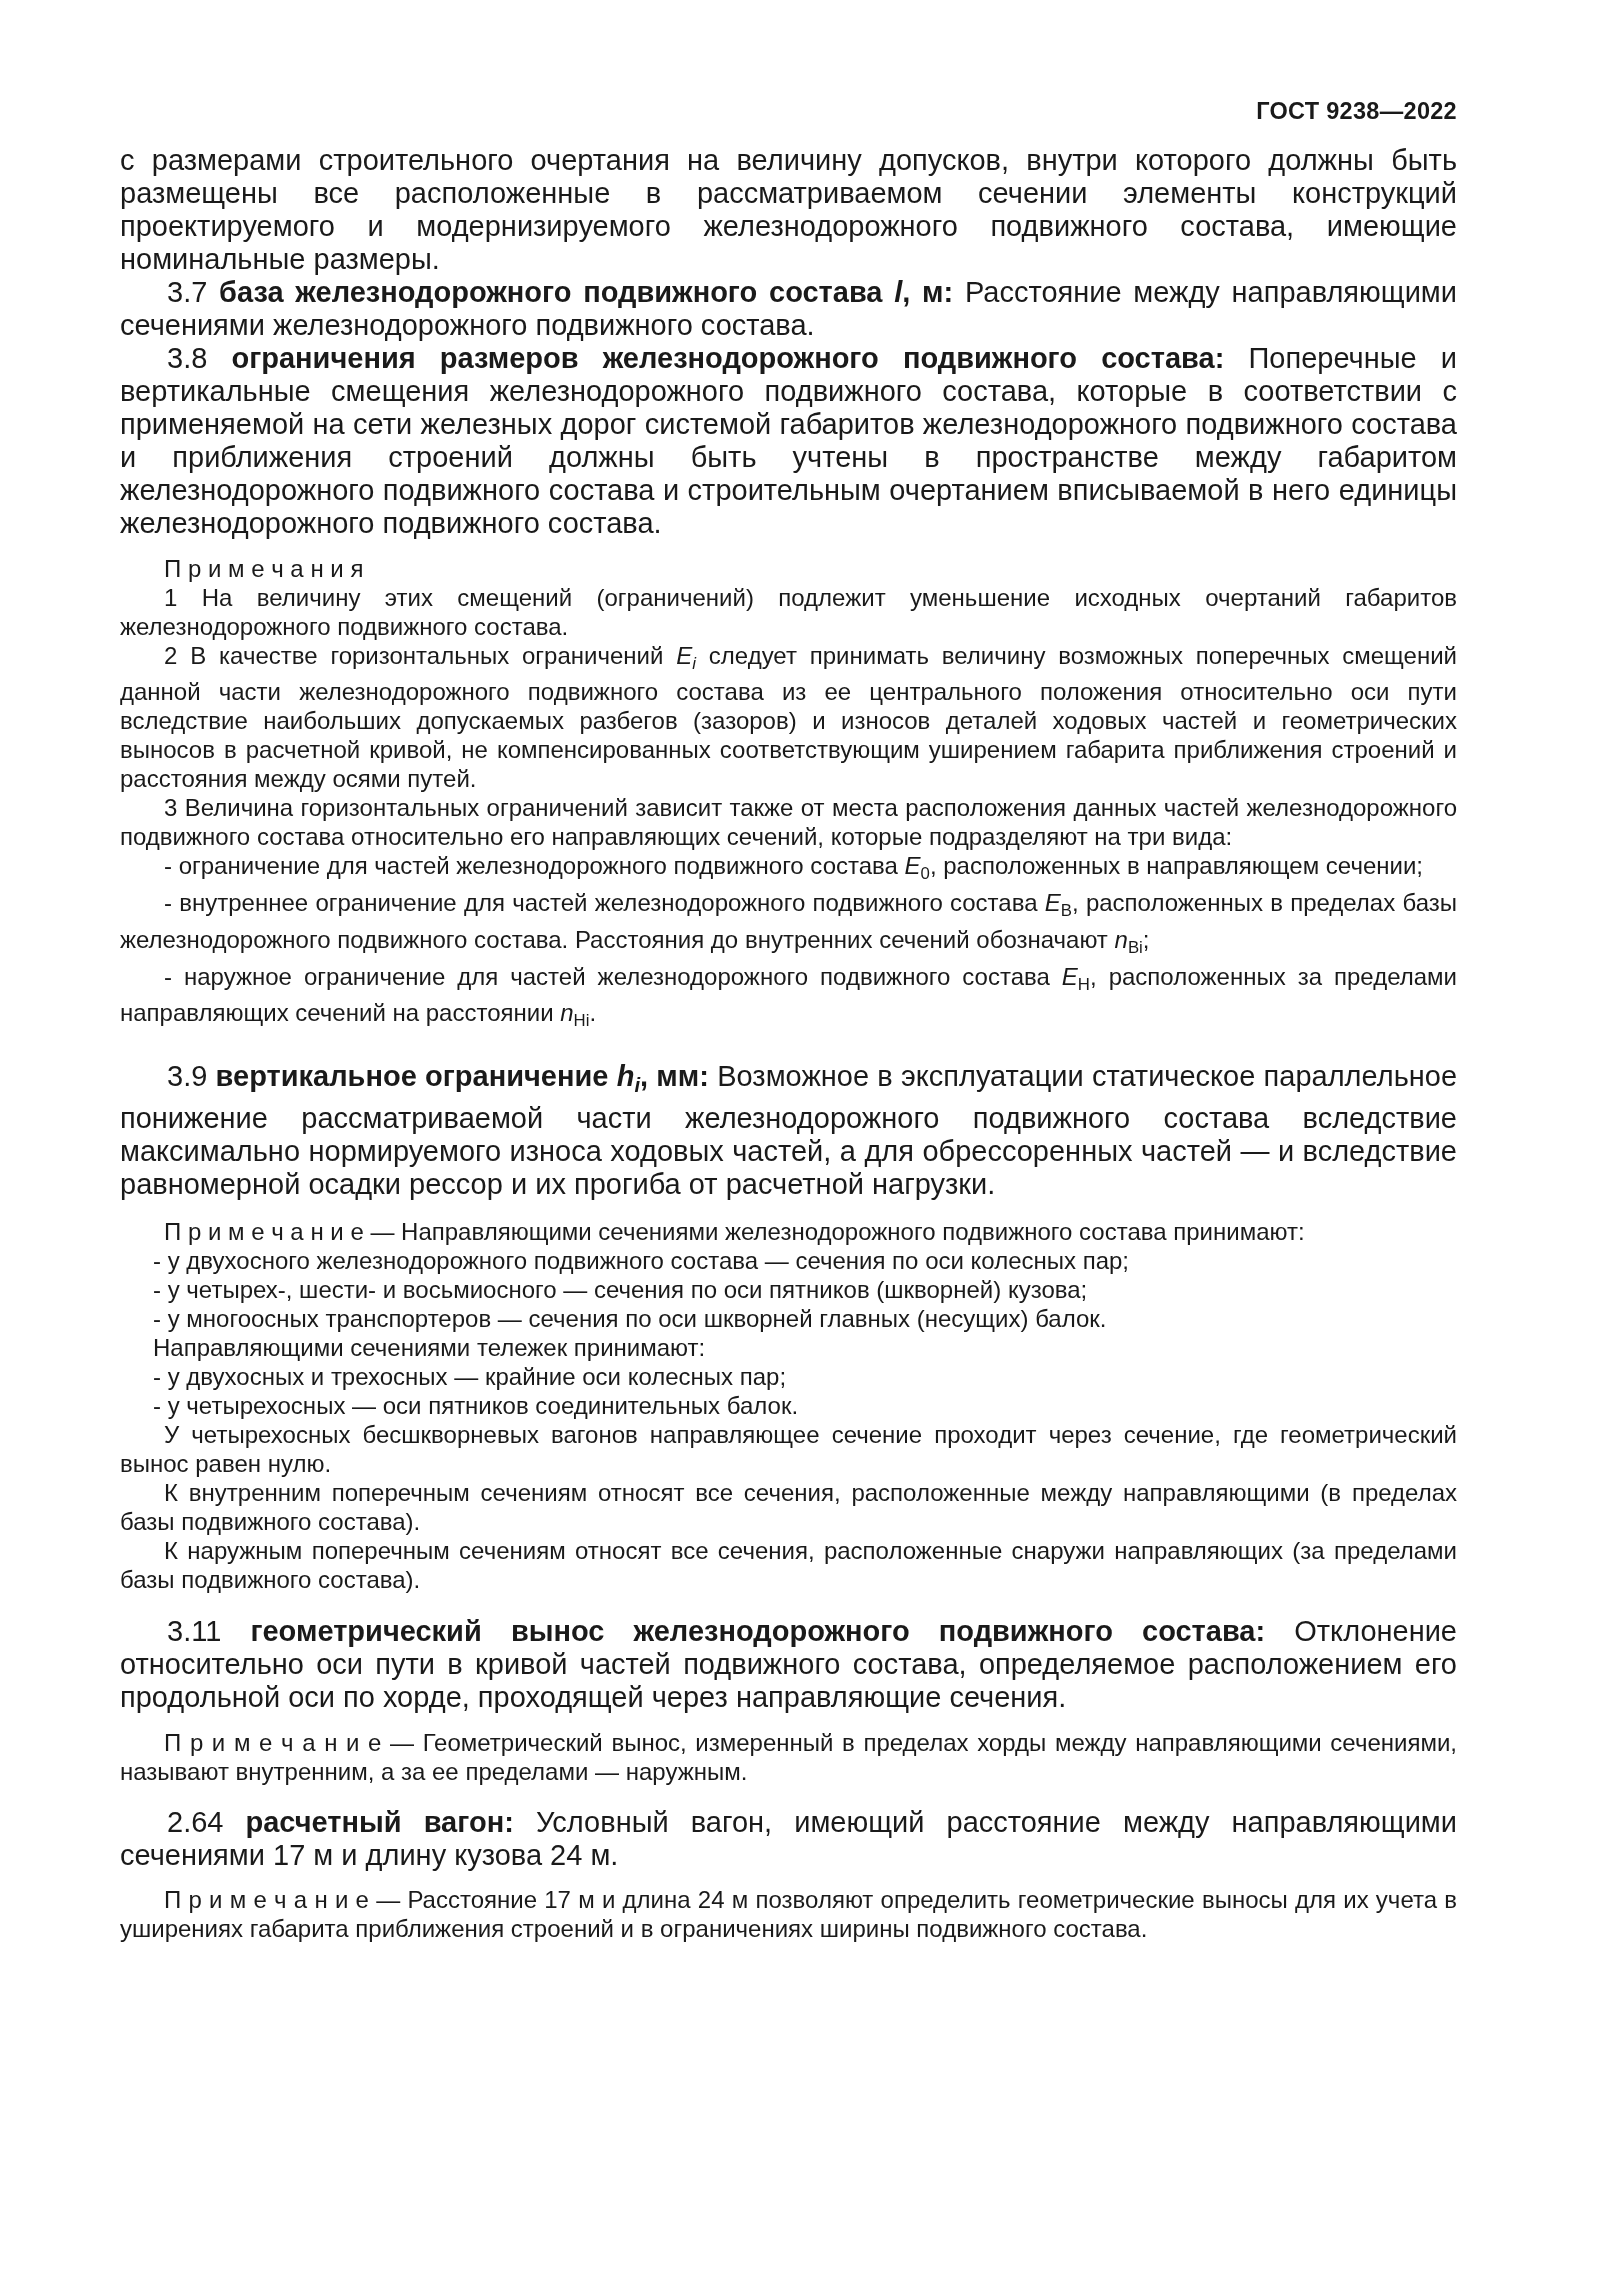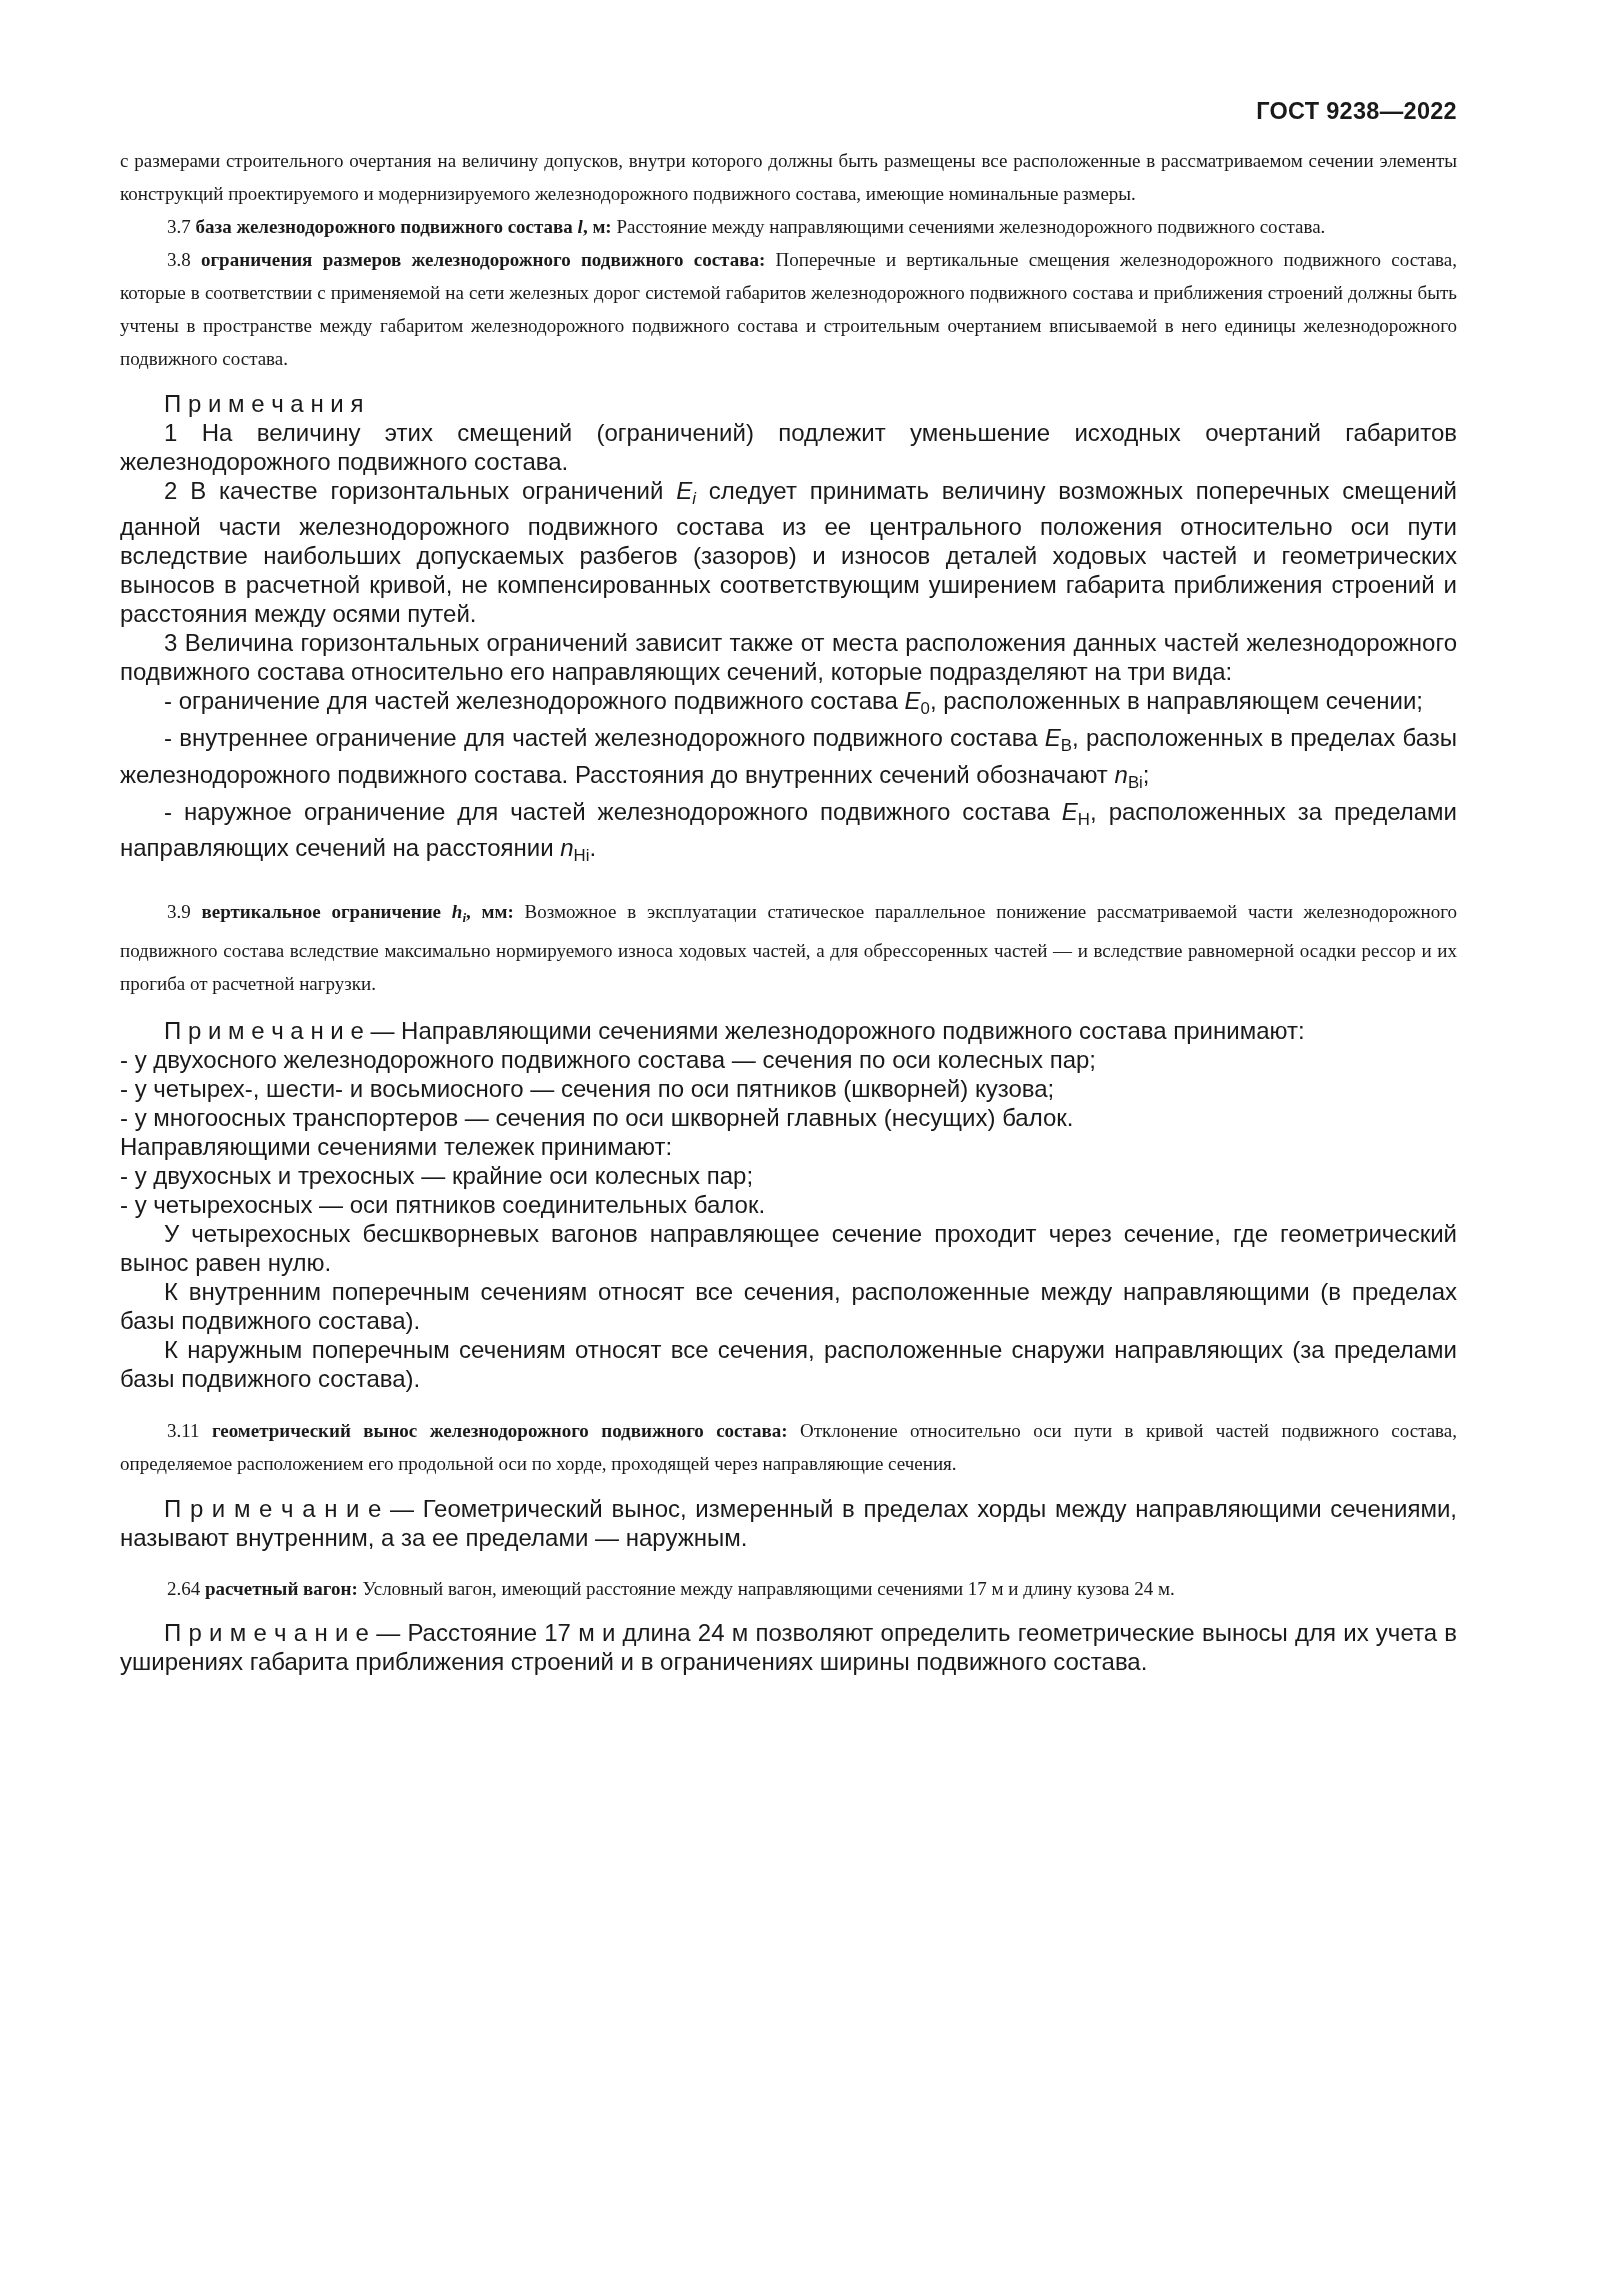--- a/index.html
+++ b/index.html
@@ -24,34 +24,33 @@
     letter-spacing: 0.3px;
   }
   .content {
     position: absolute;
     top: 144px;
     left: 120px;
     width: 1337px;
   }
   p { margin: 0; }
   .body {
-    font-size: 19px;
+    font-size: 29px;
     line-height: 33px;
     text-align: justify;
     text-indent: 47px;
-    font-family: Liberation Serif, serif;
   }
   .no-indent { text-indent: 0; }
   .note {
     font-size: 24px;
     line-height: 29px;
     text-align: justify;
     text-indent: 44px;
   }
-  .note.flush { text-indent: 0; }
+  .note.flush { text-indent: 0; margin-left: 33px; }
   .b { font-weight: bold; }
   .i { font-style: italic; }
   .sub { font-size: 0.7em; vertical-align: -0.28em; }
   .notes38  { margin-top: 13.7px; margin-bottom: 25.5px; }
   .note310  { margin-top: 15.7px; margin-bottom: 21.6px; }
   .note311  { margin-top: 13.7px; margin-bottom: 19.6px; }
   .note312  { margin-top: 13.7px; }
   .page-number {
     position: absolute;
     top: 2066px;

